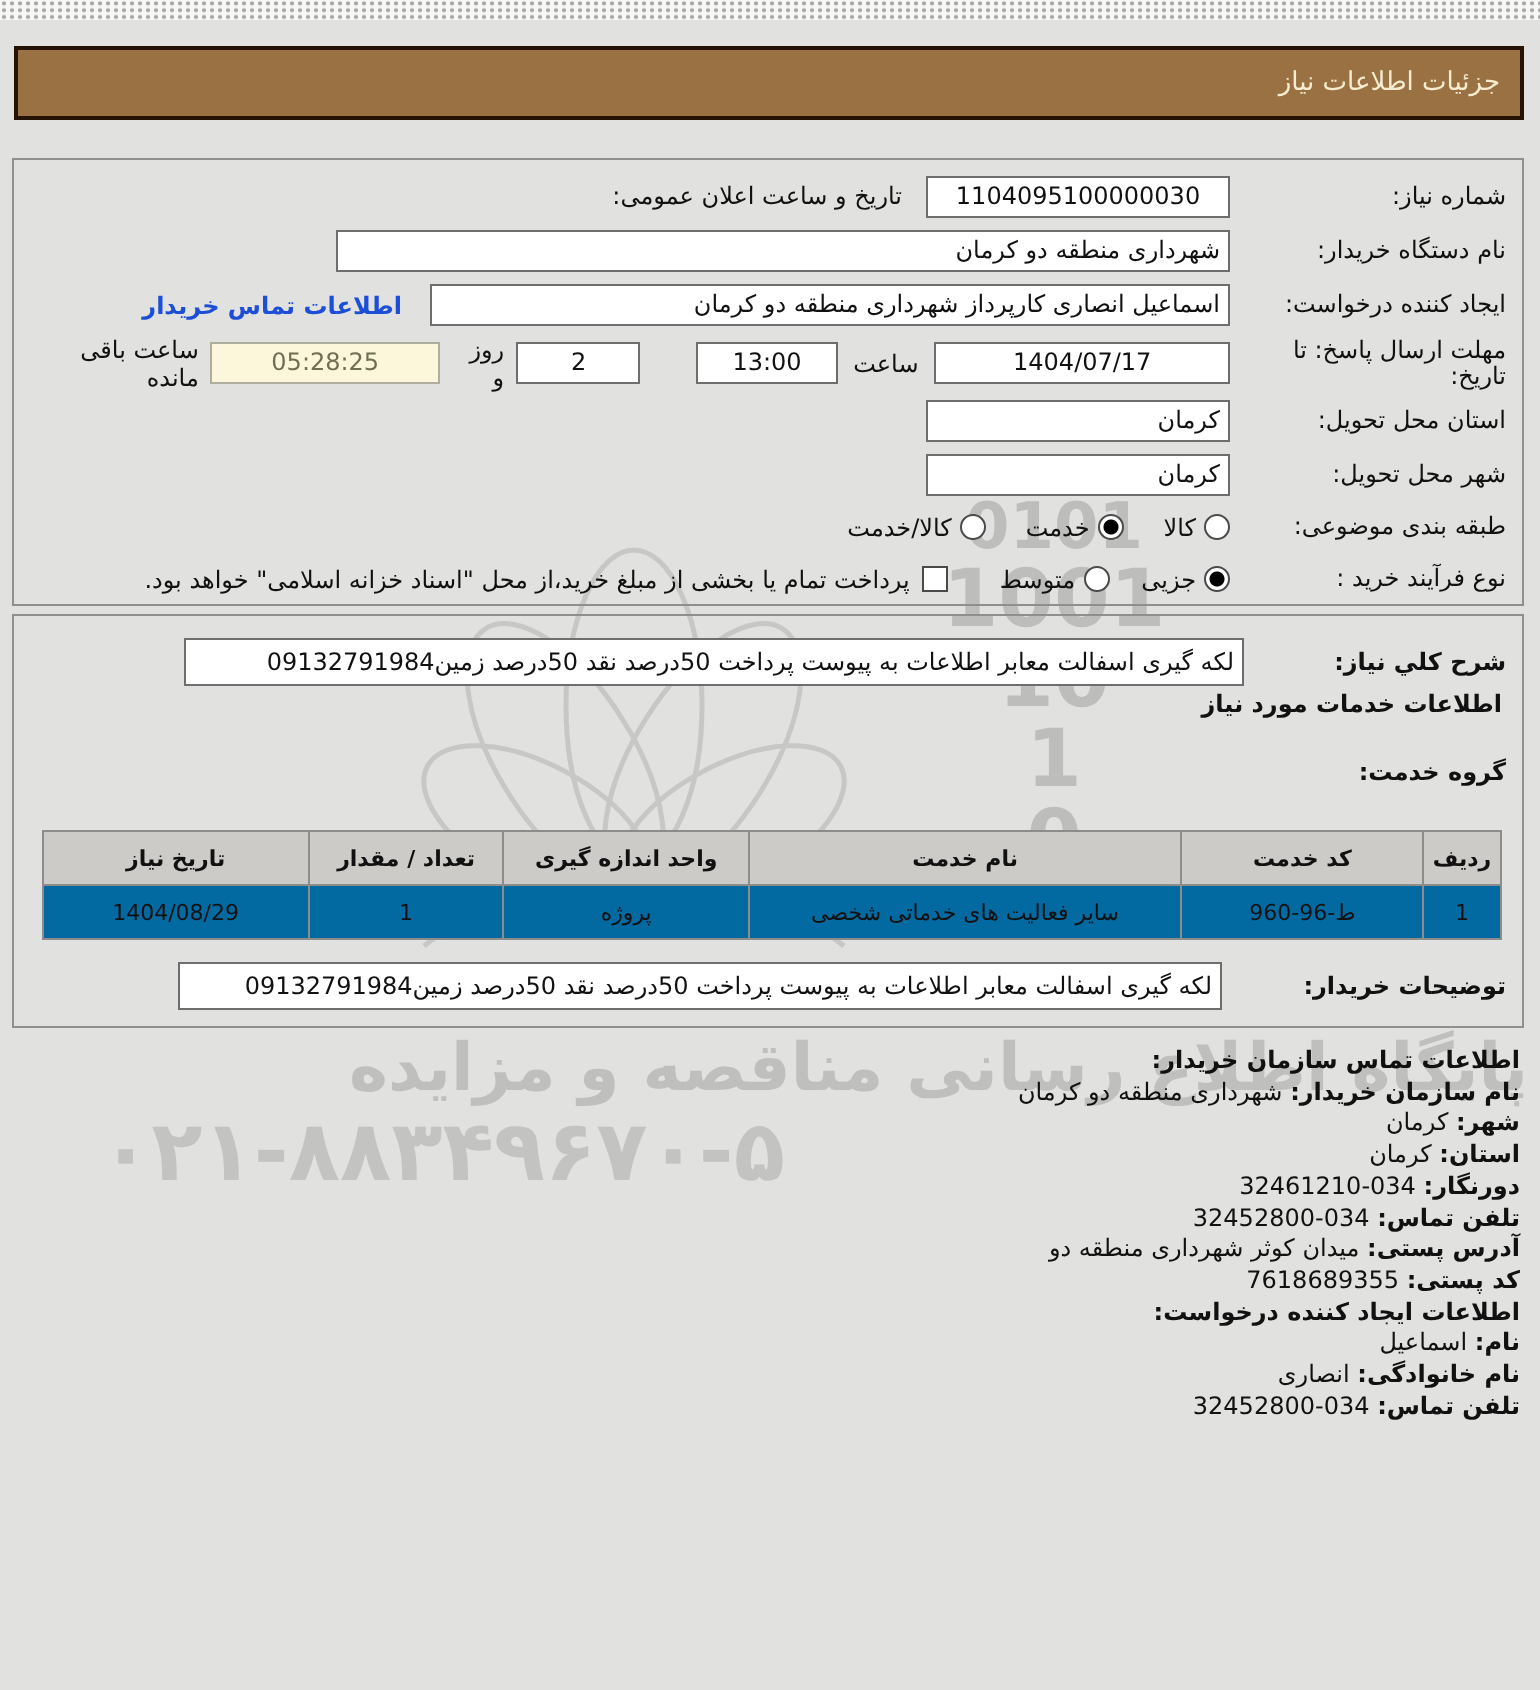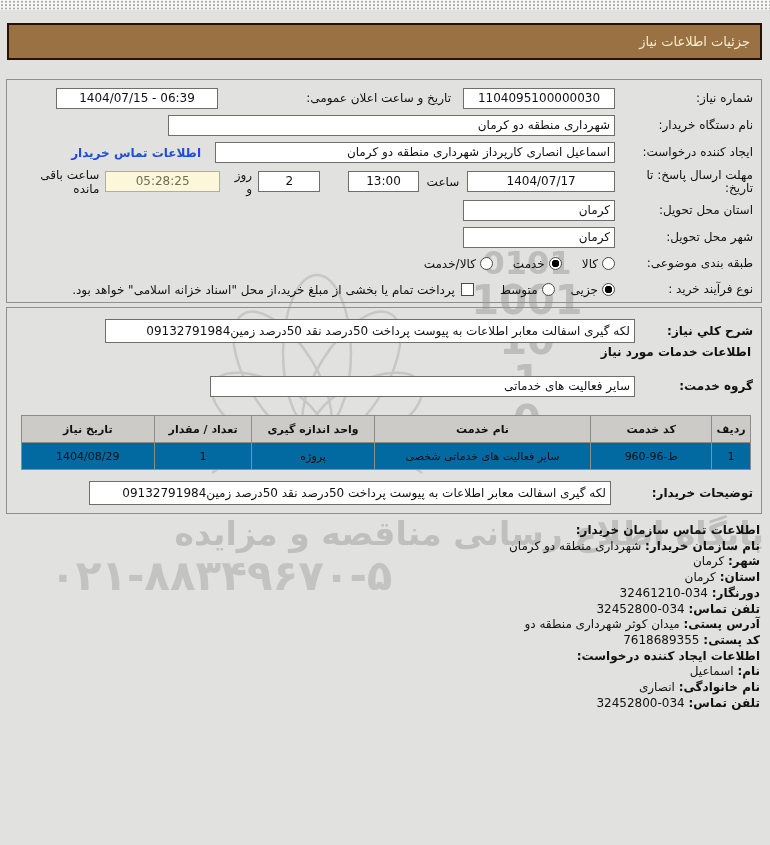--- a/index.html
+++ b/index.html
@@ -75,21 +75,20 @@
       <span>جزئیات اطلاعات نیاز</span>
     </div>
 
     <div class="gbox" id="box1">
       <div class="frm">
 
         <div class="row">
           <div class="lbl">شماره نیاز:</div>
           <div class="tb ltr" style="width:142px;">1104095100000030</div>
           <div class="lbl" style="width:225px;margin-right:12px;">تاریخ و ساعت اعلان عمومی:</div>
-          <div class="tb ltr" style="width:152px;margin-right:8px;">1404/07/15 - 06:39</div>
         </div>
 
         <div class="row">
           <div class="lbl">نام دستگاه خریدار:</div>
           <div class="tb" style="width:437px;">شهرداری منطقه دو کرمان</div>
         </div>
 
         <div class="row">
           <div class="lbl">ایجاد کننده درخواست:</div>
           <div class="tb" style="width:390px;">اسماعیل انصاری کارپرداز شهرداری منطقه دو کرمان</div>
@@ -137,29 +136,28 @@
           <span>پرداخت تمام یا بخشی از مبلغ خرید،از محل "اسناد خزانه اسلامی" خواهد بود.</span>
         </div>
 
       </div>
     </div>
 
     <div class="gbox" id="box2">
       <div style="padding:9px 8px 0 6px;">
 
         <div class="row" style="height:28px;">
-          <div class="lbl blbl" style="width:118px;">شرح کلي نیاز:</div>
+          <div class="lbl blbl" style="width:118px;padding-left:13px;">شرح کلي نیاز:</div>
           <div class="tb" style="width:520px;height:22px;line-height:22px;">لکه گیری اسفالت معابر اطلاعات به پیوست پرداخت 50درصد نقد 50درصد زمین09132791984</div>
         </div>
 
         <div class="blbl" style="margin-top:0;padding-right:2px;">اطلاعات خدمات مورد نیاز</div>
 
         <div class="row" style="height:26px;margin-top:14px;">
           <div class="lbl blbl" style="width:118px;">گروه خدمت:</div>
-          <div class="tb" style="width:415px;">سایر فعالیت های خدماتی</div>
         </div>
 
         <table class="svc">
           <tbody>
               <tr>
             <th style="width:30px;">ردیف</th>
             <th style="width:118px;">کد خدمت</th>
             <th style="width:226px;">نام خدمت</th>
             <th style="width:122px;">واحد اندازه گیری</th>
             <th style="width:95px;">تعداد / مقدار</th>

